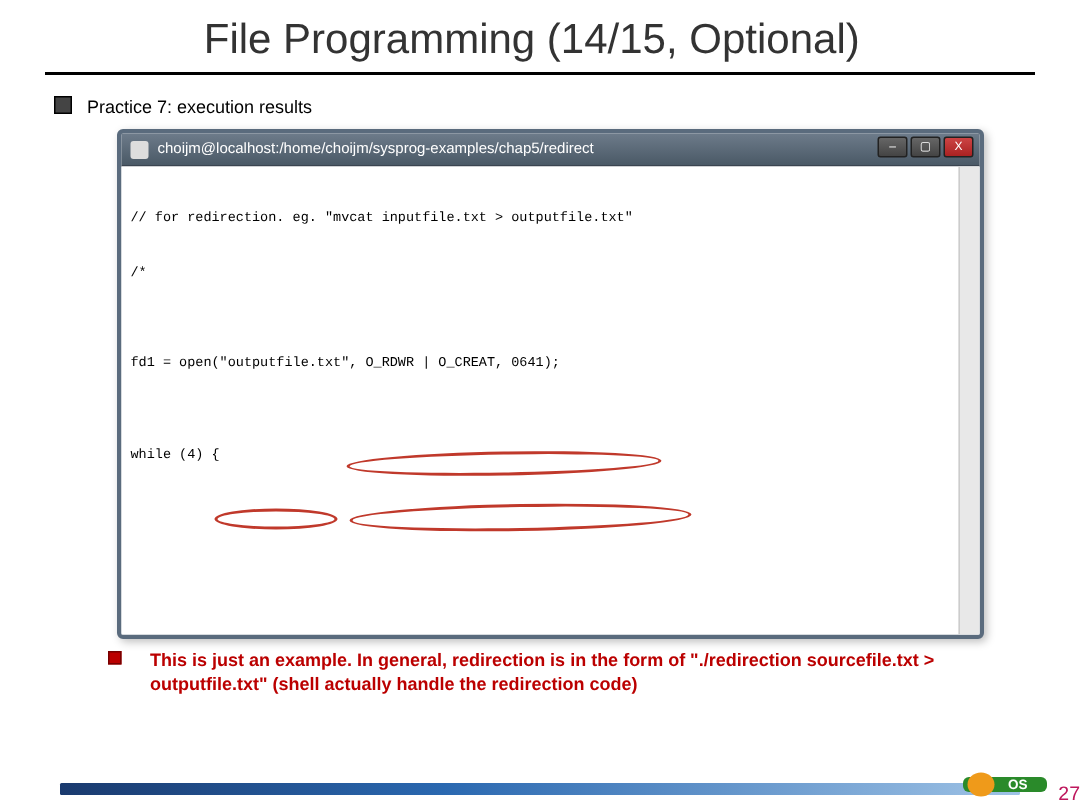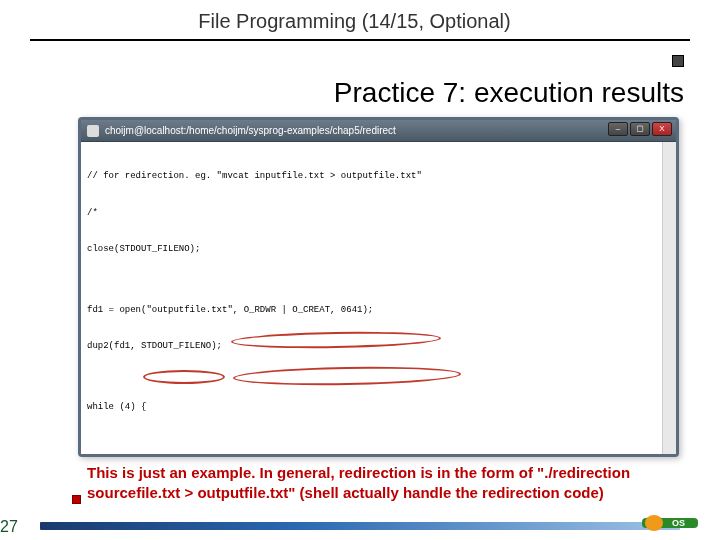--- a/index.html
+++ b/index.html
@@ -5,48 +5,47 @@
   * { margin: 0; padding: 0; box-sizing: border-box; }
   body {
     width: 720px;
     height: 540px;
     background: #fff;
     font-family: Arial, sans-serif;
     position: relative;
     overflow: hidden;
   }
   .slide-title {
-    font-size: 20px;
+    font-size: 28px;
     color: #333;
     text-align: center;
     padding: 10px 11px 6px 0;
     font-weight: normal;
   }
   .title-underline {
     height: 2px;
     background: #000;
     margin: 0 30px 14px 30px;
   }
   .bullet-main {
     margin: 6px 36px 8px 36px;
-    font-size: 28px;
-    display: flex;
-    align-items: flex-end;
+    font-size: 12px;
+    display: flex;
+    align-items: flex-start;
     gap: 10px;
-    flex-direction: column;
   }
   .bullet-square {
     width: 12px;
     height: 12px;
     background: #444;
     border: 1px solid #000;
     flex-shrink: 0;
   }
   .terminal-window {
-    margin: 4px 41px 6px 78px;
+    margin: 4px 64px 6px 78px;
     border: 3px solid #5a6b7d;
     border-radius: 4px;
     background: #fff;
     box-shadow: 2px 2px 6px rgba(0,0,0,0.25);
     position: relative;
   }
   .titlebar {
     height: 22px;
     background: linear-gradient(#6d7b8a, #4a5966);
     border-bottom: 1px solid #3a4450;
@@ -113,27 +112,26 @@
     border-radius: 50%;
     background: transparent;
     pointer-events: none;
   }
   .oval1 { left: 150px; top: 190px; width: 210px; height: 16px; transform: rotate(-1deg); }
   .oval2 { left: 62px; top: 228px; width: 82px; height: 14px; }
   .oval3 { left: 152px; top: 225px; width: 228px; height: 18px; transform: rotate(-1deg); }
 
   .footer-note {
     margin: 4px 60px 0 72px;
-    font-size: 15px;
+    font-size: 12px;
     font-weight: bold;
     line-height: 1.35;
     color: #b00;
     display: flex;
-    gap: 6px;
-    align-items: flex-end;
+    gap: 19px;
   }
   .bullet-square-small {
     width: 9px;
     height: 9px;
     background: #b00;
     border: 1px solid #700;
     flex-shrink: 0;
     margin-top: 2px;
   }
   .footer-bar {
@@ -146,23 +144,23 @@
   .grad-bar {
     height: 8px;
     background: linear-gradient(to right, #1a3a6e, #2a68b0 40%, #9fc3e6 100%);
     border-radius: 1px;
   }
   .page-num {
     position: absolute;
     bottom: 4px;
     left: 0;
     right: 0;
-    text-align: left;
-    font-size: 16px;
-    color: #14532d;
+    text-align: right;
+    font-size: 13px;
+    color: #be185d;
   }
   .logo {
     position: absolute;
     right: 22px;
     bottom: 6px;
     width: 56px;
     height: 22px;
   }
   .logo svg { width: 100%; height: 100%; }
 </style>
@@ -183,24 +181,22 @@
     <span>choijm@localhost:/home/choijm/sysprog-examples/chap5/redirect</span>
     <div class="window-controls">
       <div class="ctl-btn">–</div>
       <div class="ctl-btn">▢</div>
       <div class="ctl-btn ctl-close">X</div>
     </div>
   </div>
   <div class="term-body">
     <span class="term-line">// for redirection. eg. "mvcat inputfile.txt &gt; outputfile.txt"</span>
     <span class="term-line">/*</span>
-    <span class="term-line">close(STDOUT_FILENO);</span>
     <span class="term-line"></span>
     <span class="term-line">fd1 = open("outputfile.txt", O_RDWR | O_CREAT, 0641);</span>
-    <span class="term-line">dup2(fd1, STDOUT_FILENO);</span>
     <span class="term-line"></span>
     <span class="term-line">while (4) {</span>
     
     
     
     
     
     
     
     

